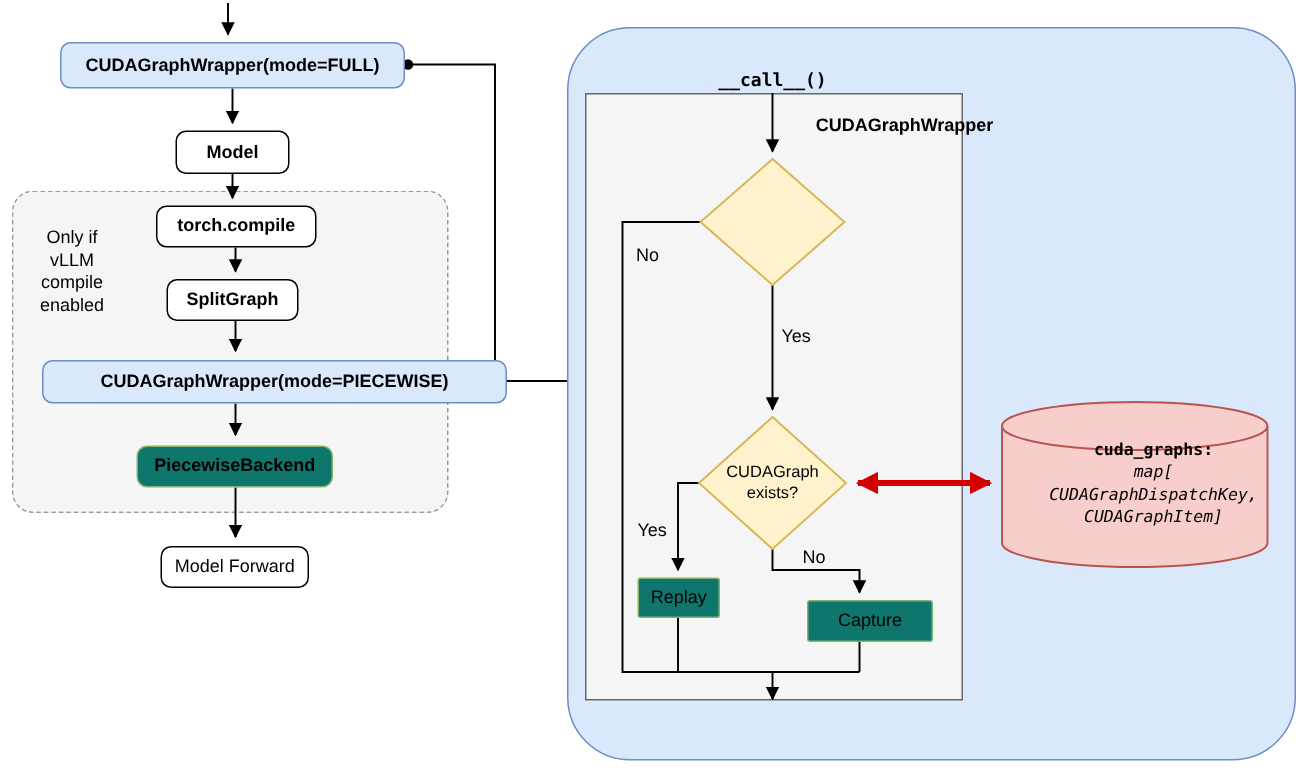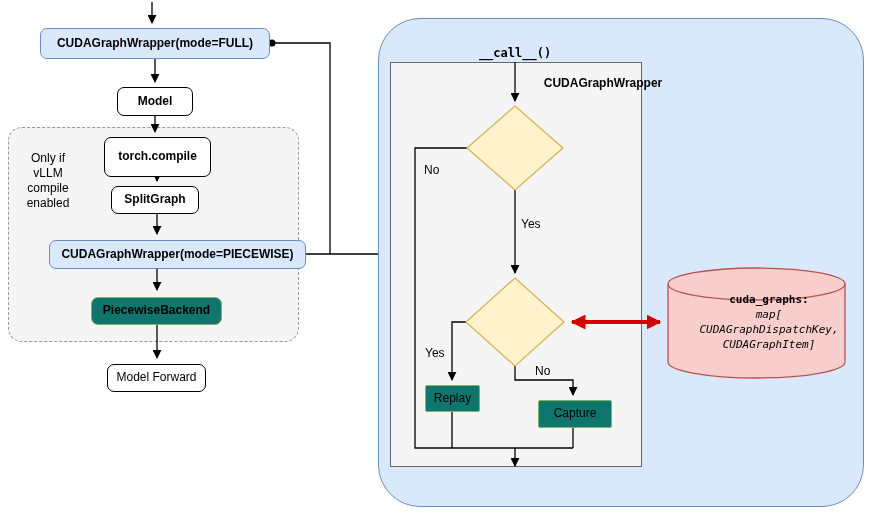--- a/index.html
+++ b/index.html
@@ -93,56 +93,58 @@
 
   <div class="node" style="left:117px;top:87px;width:76px;height:29px;">
     <span>Model</span>
   </div>
 
   <div class="txt center preline" style="left:12px;top:151px;width:72px;">Only if
 vLLM
 compile
 enabled</div>
 
-  <div class="node" style="left:104px;top:137px;width:107px;height:40px;">
+  <div class="node" style="left:104px;top:137px;width:107px;height:28px;">
     <span>torch.compile</span>
   </div>
 
   <div class="node" style="left:111px;top:186px;width:88px;height:28px;">
     <span>SplitGraph</span>
   </div>
 
-  <div class="node blue" style="left:28px;top:240px;width:257px;height:29px;margin-left:21px;">
+  <div class="node blue" style="left:28px;top:240px;width:310px;height:29px;">
     <span>CUDAGraphWrapper(mode=PIECEWISE)</span>
   </div>
 
   <div class="node green" style="left:91px;top:297px;width:131px;height:28px;">
     <span>PiecewiseBackend</span>
   </div>
 
   <div class="node plain" style="left:107px;top:364px;width:99px;height:28px;">
     <span>Model Forward</span>
   </div>
 
   <div class="txt bold center" style="left:361px;top:28px;width:484px;margin-top:48px;">CUDAGraphWrapper</div>
 
   <div class="txt mono bold center" style="left:455px;top:46px;width:120px;">__call__()</div>
 
 
+  <div class="txt center preline small" style="left:464px;top:308px;width:102px;">CUDAGraph
+exists?</div>
 
   <div class="edge-lbl" style="left:422px;top:163px;">No</div>
   <div class="edge-lbl" style="left:519px;top:217px;">Yes</div>
   <div class="edge-lbl" style="left:423px;top:346px;">Yes</div>
   <div class="edge-lbl" style="left:533px;top:364px;">No</div>
 
   <div class="node green sq" style="left:425px;top:385px;width:55px;height:27px;">
     <span>Replay</span>
   </div>
 
-  <div class="node green sq" style="left:538px;top:400px;width:74px;height:28px;">
+  <div class="node green sq" style="left:538px;top:400px;width:84px;height:28px;">
     <span>Capture</span>
   </div>
 
   <div class="txt mono center" style="left:668px;top:292px;width:202px;z-index:2;text-align:center;">
     <div class="bold" style="font-size:11px;line-height:15px;">cuda_graphs:</div>
     <div class="preline" style="font-size:11px;line-height:15px;font-style:italic;">map[
 CUDAGraphDispatchKey,
 CUDAGraphItem]</div>
   </div>
 

